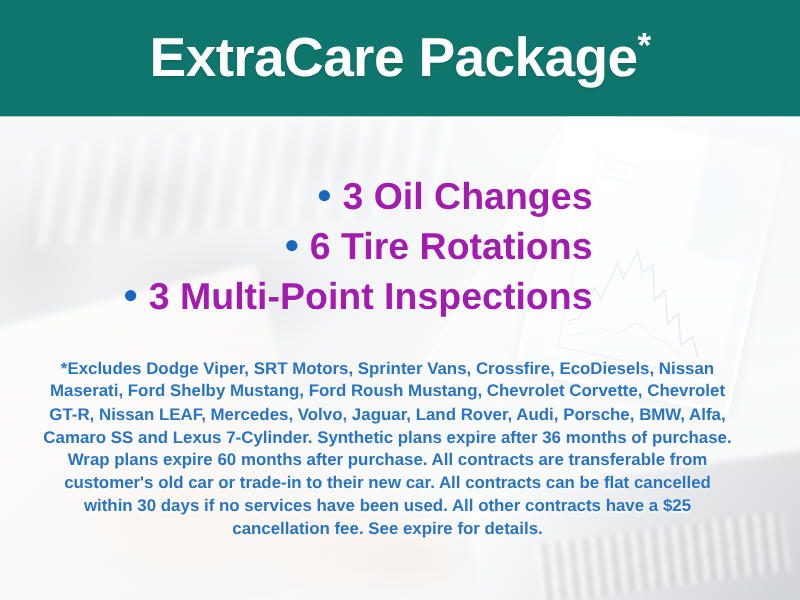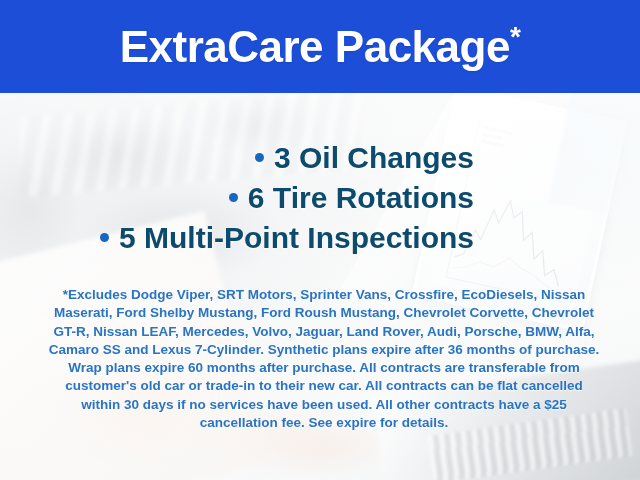--- a/index.html
+++ b/index.html
@@ -145,21 +145,21 @@
     background:
       linear-gradient(to bottom, rgba(255,255,255,.88) 0%, rgba(255,255,255,.74) 30%, rgba(255,255,255,.70) 62%, rgba(255,255,255,.62) 100%);
   }
 
   
   .banner {
     position: absolute;
     left: 0; top: 0;
     width: 640px;
     height: 93px;
-    background: #1d4ed8;
+    background: #0f766e;
     display: flex;
     align-items: center;
     justify-content: center;
   }
   .banner-title {
     color: #ffffff;
     font-size: 44px;
     font-weight: bold;
     letter-spacing: -0.5px;
     line-height: 1;
@@ -175,42 +175,42 @@
   
   .bullets {
     position: absolute;
     left: 0;
     top: 138px;
     width: 474px;
     text-align: right;
     z-index: 4;
   }
   .bullet-line {
-    color: #0c4a6e;
+    color: #a21caf;
     font-size: 30px;
     font-weight: bold;
     line-height: 40px;
     white-space: nowrap;
     text-shadow: 0 1px 2px rgba(255,255,255,.85);
   }
   .bullet-dot {
     display: inline-block;
     width: 9px; height: 9px;
     border-radius: 50%;
     background: #1766c0;
     vertical-align: middle;
     margin-right: 10px;
     position: relative;
     top: -3px;
   }
 
   
   .disclaimer {
     position: absolute;
-    left: 32px;
+    left: 18px;
     top: 286px;
     width: 584px;
     text-align: center;
     z-index: 4;
   }
   .disclaimer-line {
     color: #2a74c4;
     font-size: 13.5px;
     font-weight: bold;
     line-height: 18.3px;
@@ -262,21 +262,21 @@
     <div class="bg-wash"></div>
   </div>
 
   <div class="banner">
     <div class="banner-title"><span>ExtraCare Package</span><span class="star">*</span></div>
   </div>
 
   <div class="bullets">
     <div class="bullet-line"><span class="bullet-dot"></span><span>3 Oil Changes</span></div>
     <div class="bullet-line"><span class="bullet-dot"></span><span>6 Tire Rotations</span></div>
-    <div class="bullet-line"><span class="bullet-dot"></span><span>5 Multi-Point Inspections</span></div>
+    <div class="bullet-line"><span class="bullet-dot"></span><span>3 Multi-Point Inspections</span></div>
   </div>
 
   <div class="disclaimer">
     <div class="disclaimer-line">*Excludes Dodge Viper, SRT Motors, Sprinter Vans, Crossfire, EcoDiesels, Nissan</div>
     <div class="disclaimer-line">Maserati, Ford Shelby Mustang, Ford Roush Mustang, Chevrolet Corvette, Chevrolet</div>
     <div class="disclaimer-line">GT-R, Nissan LEAF, Mercedes, Volvo, Jaguar, Land Rover, Audi, Porsche, BMW, Alfa,</div>
     <div class="disclaimer-line">Camaro SS and Lexus 7-Cylinder. Synthetic plans expire after 36 months of purchase.</div>
     <div class="disclaimer-line">Wrap plans expire 60 months after purchase. All contracts are transferable from</div>
     <div class="disclaimer-line">customer's old car or trade-in to their new car. All contracts can be flat cancelled</div>
     <div class="disclaimer-line">within 30 days if no services have been used. All other contracts have a $25</div>

